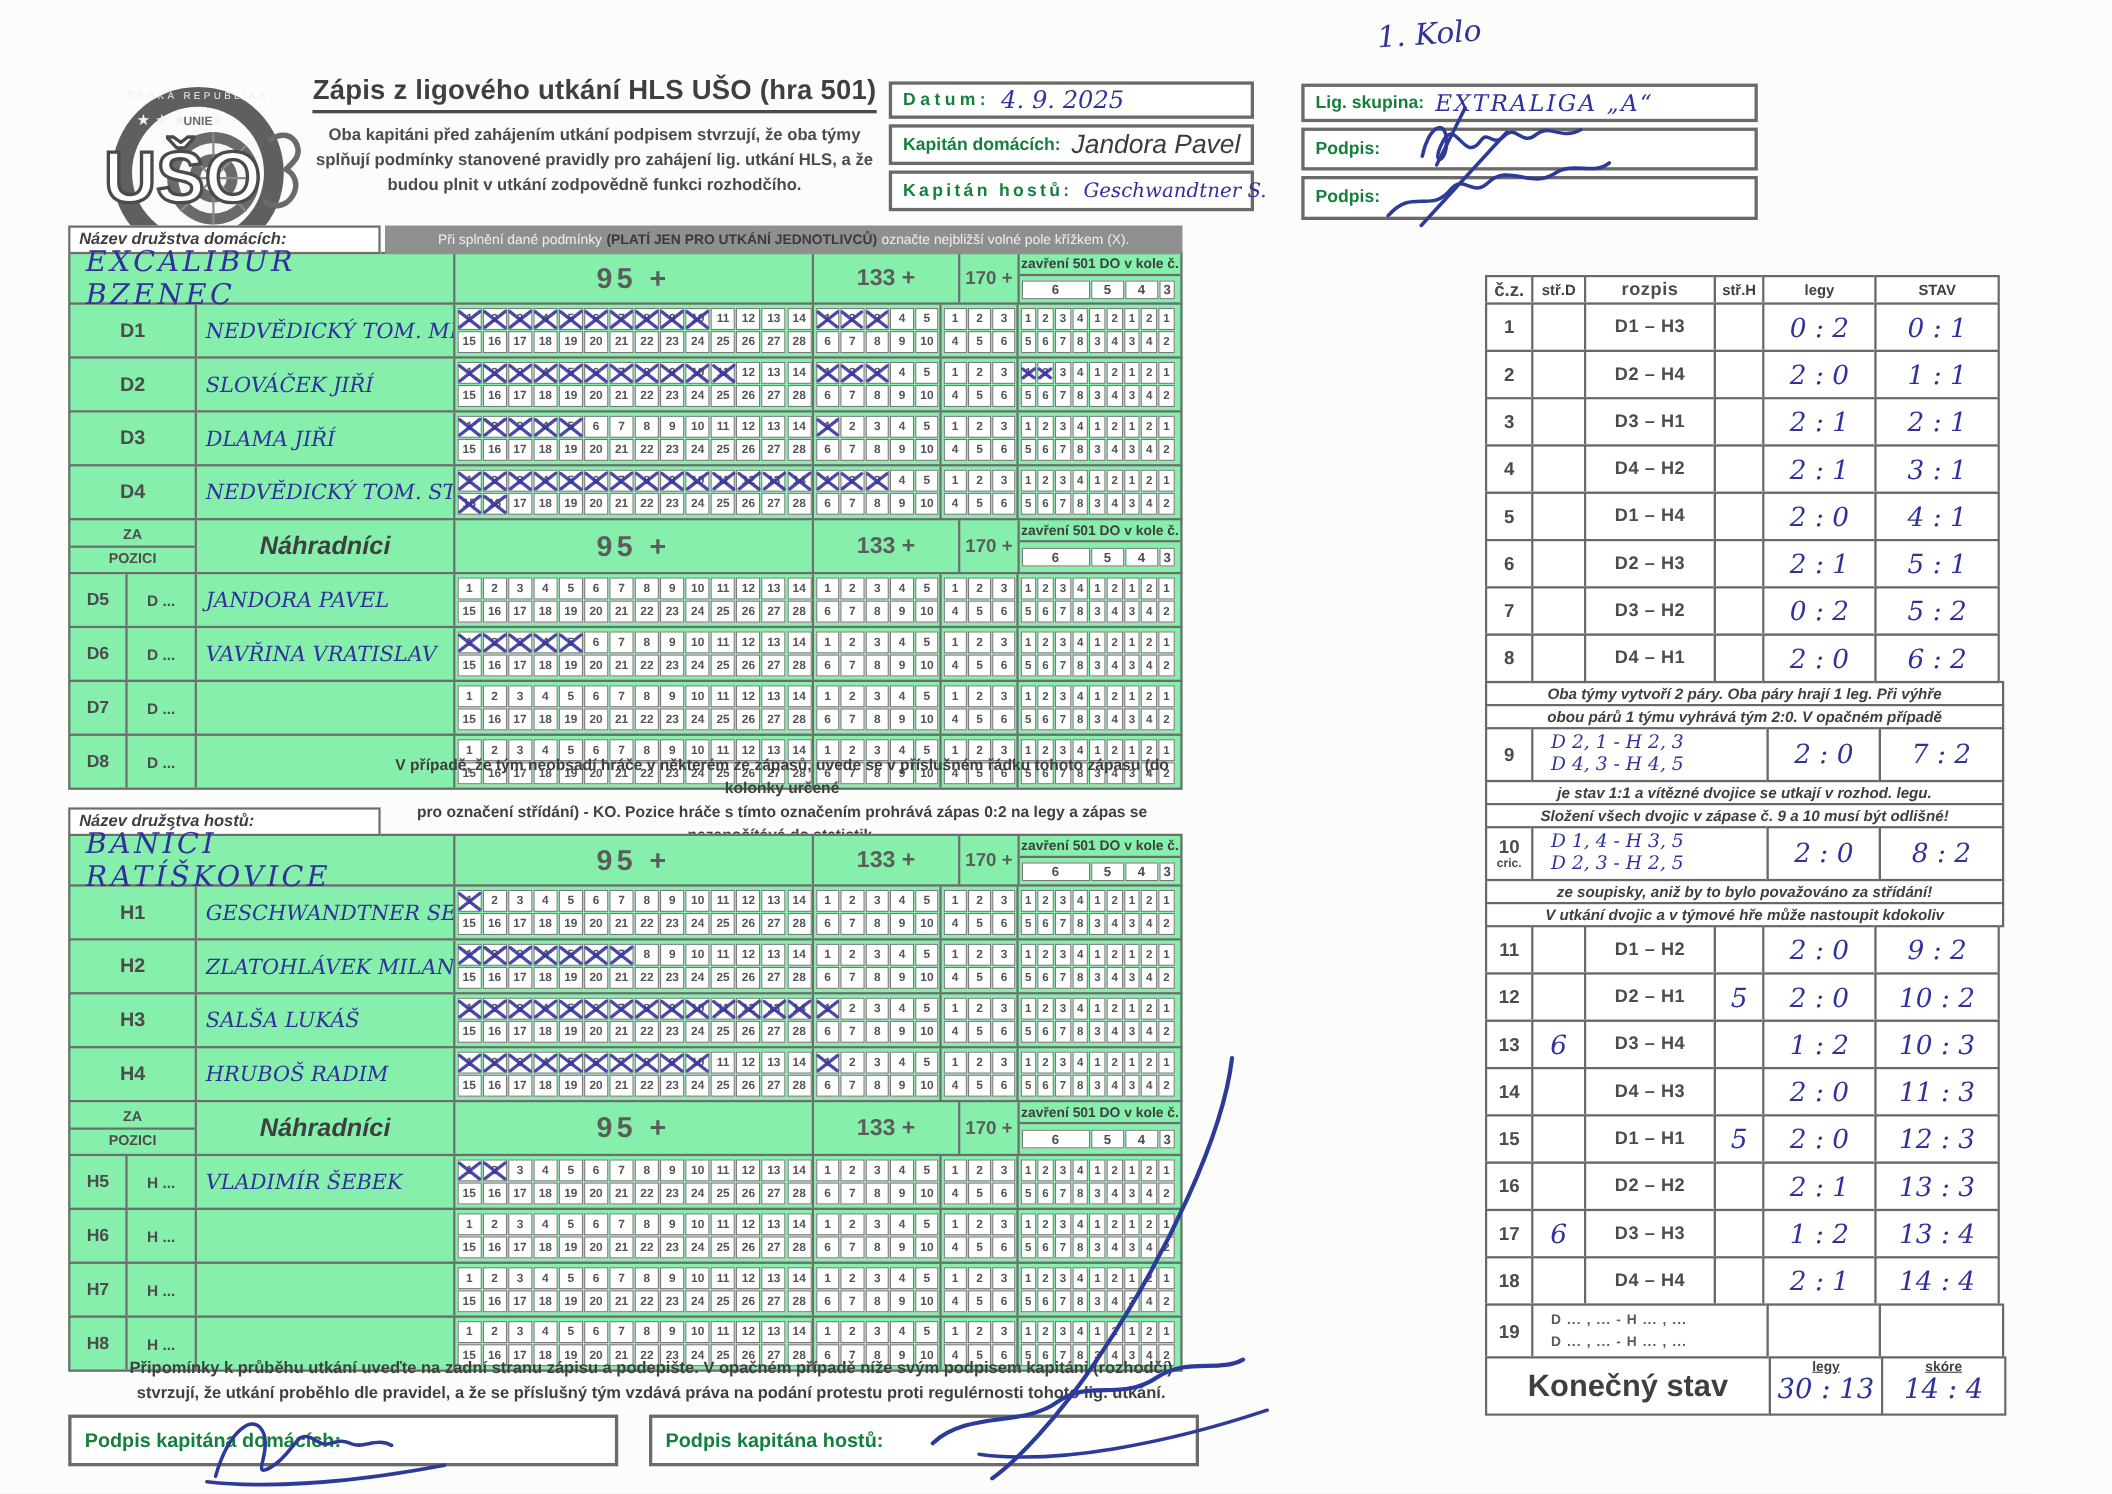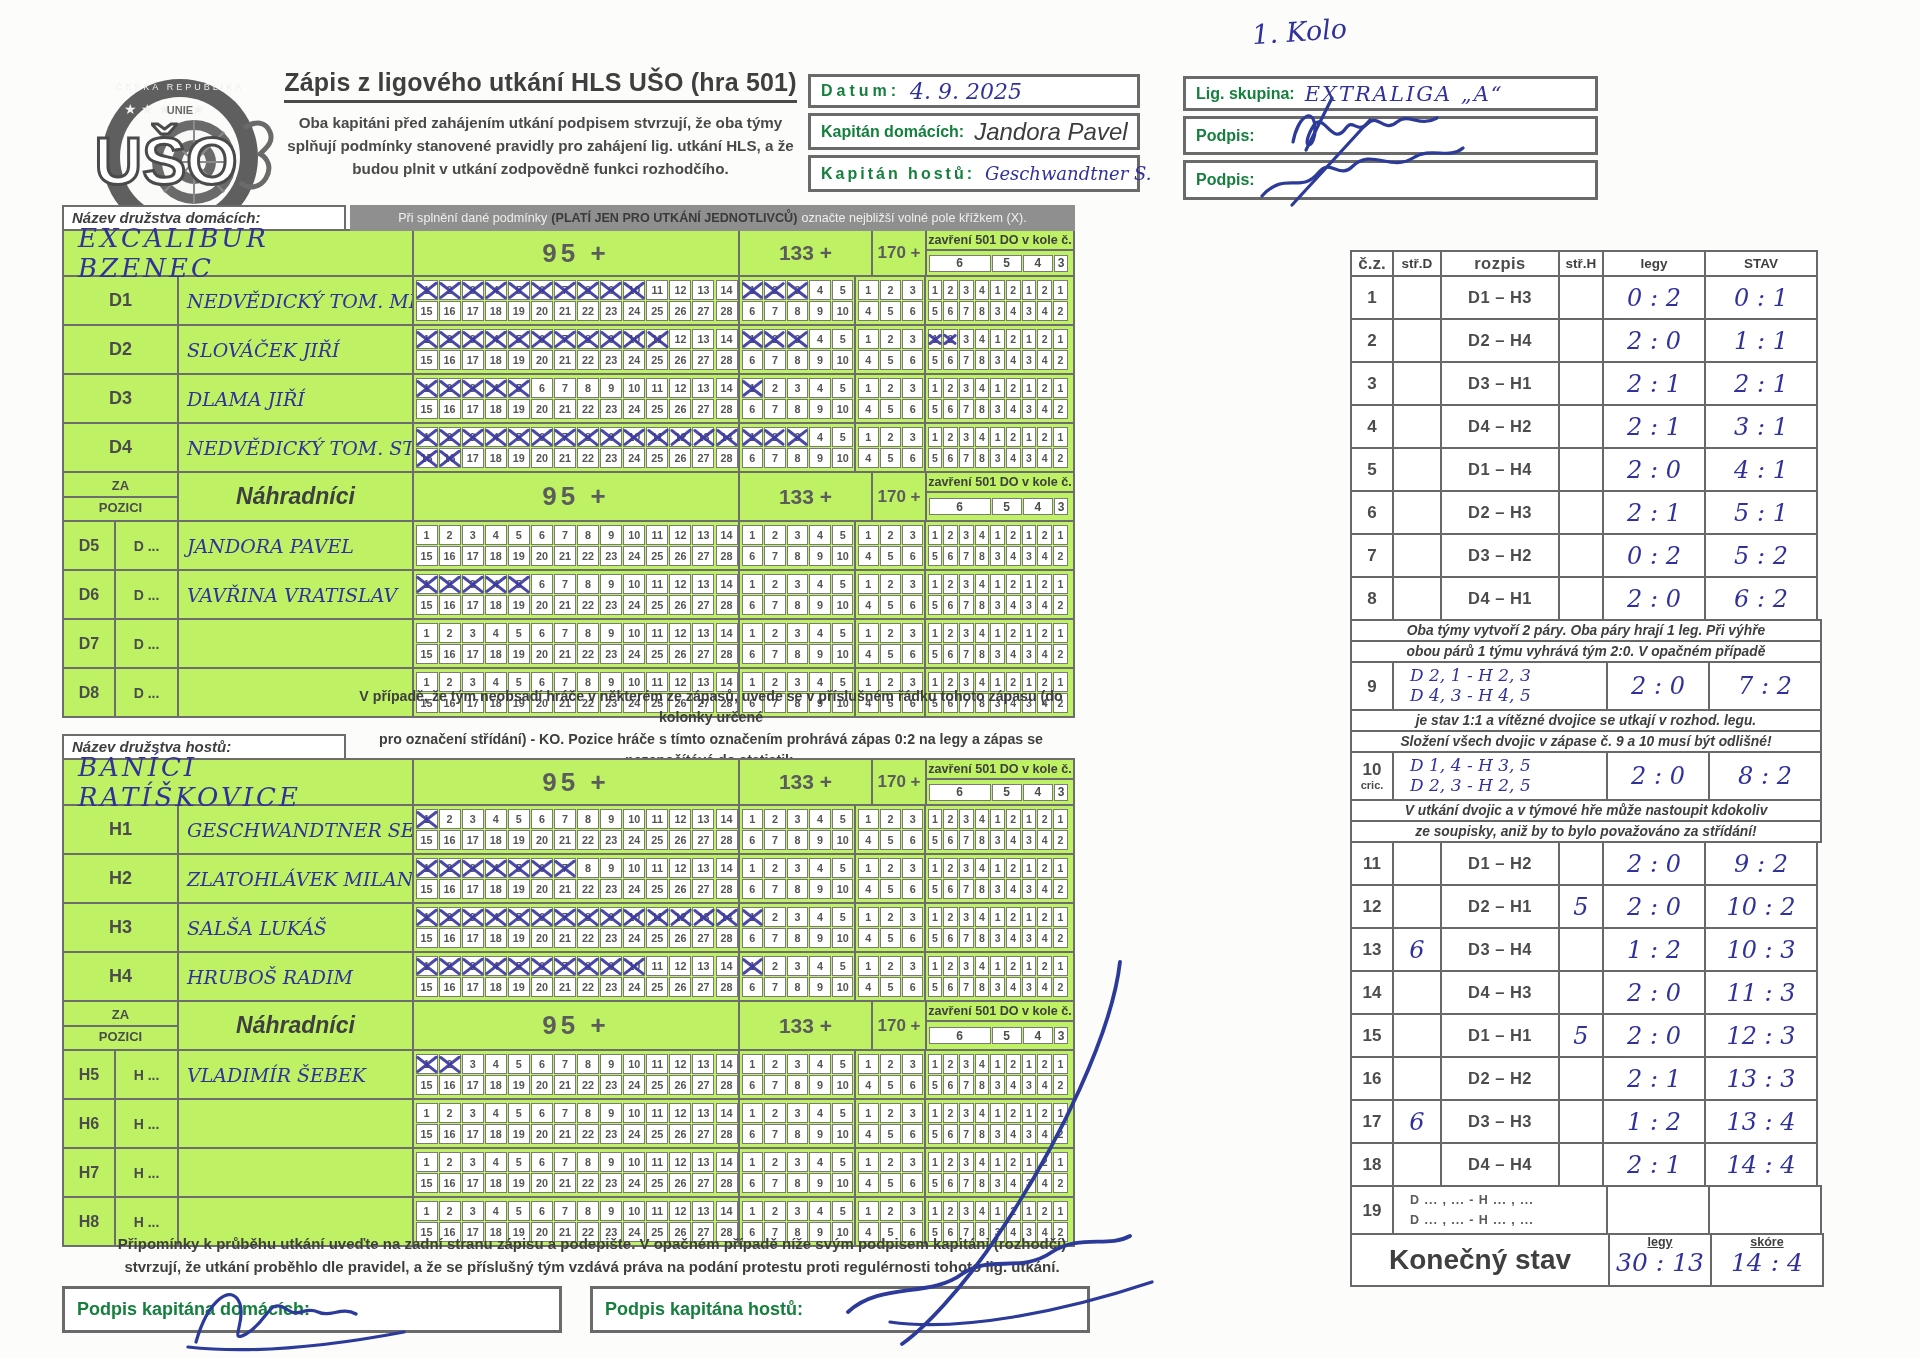--- a/index.html
+++ b/index.html
@@ -15,21 +15,21 @@
   #intro{margin-top:9px;font-size:15.2px;font-weight:bold;color:#4a4a4a;line-height:1.5;}
   .fbox{position:absolute;border:3px solid #6a6a6a;background:#fff;display:flex;align-items:center;
         padding:0 10px;box-sizing:border-box;}
   .flab{font-weight:bold;font-size:16px;color:#15803d;white-space:nowrap;}
   .spacey{letter-spacing:4px;}
   .fval{margin-left:10px;white-space:nowrap;}
   #roundnote{left:1252px;top:16px;font-size:27px;transform:rotate(-4deg);}
 
   
   .lefttable{position:absolute;width:1013px;}
-  .trow{display:flex;border:2px solid #6d6d6d;margin-top:-2px;background:#bef264;align-items:stretch;}
+  .trow{display:flex;border:2px solid #6d6d6d;margin-top:-2px;background:#86efac;align-items:stretch;}
   .labelrow{border:none;background:transparent;margin-top:0;height:26px;}
   .teamlabel{border:2px solid #6d6d6d;background:#fff;width:284px;box-sizing:border-box;
              font-weight:bold;font-style:italic;font-size:15px;padding:2px 8px 0;color:#3f3f3f;}
   .graybar{flex:1;margin-left:4px;background:#8f8f8f;color:#efefec;font-size:12.6px;
            display:flex;align-items:center;justify-content:center;white-space:nowrap;overflow:hidden;}
   .gb-b{color:#3a3a3a;font-weight:bold;margin:0 4px;}
   .cell{border-right:2px solid #6d6d6d;box-sizing:border-box;display:flex;align-items:center;}
   .teamrow{height:44px;}
   .teamname{width:350px;font-size:26px;letter-spacing:3px;padding-left:14px;}
   .prow{height:47px;}
@@ -1852,22 +1852,22 @@
           <div class="cric">cric.</div>
         </div>
         <div class="rc mid hw">
           <div class="pline">D 1, 4  -  H 3, 5</div>
           <div class="pline">D 2, 3  -  H 2, 5</div>
         </div>
         <div class="rc legy hw big">2 : 0</div>
         <div class="rc stav hw big">8 : 2</div>
       </div>
       <div class="rnote">
+        <div class="noteline">ze soupisky, aniž by to bylo považováno za střídání!</div>
         <div class="noteline">V utkání dvojic a v týmové hře může nastoupit kdokoliv</div>
-        <div class="noteline">ze soupisky, aniž by to bylo považováno za střídání!</div>
       </div>
       <div class="rrow rm">
         <div class="rc cz">11</div>
         <div class="rc strD hw big"></div>
         <div class="rc roz">D1 – H2</div>
         <div class="rc strH hw big"></div>
         <div class="rc legy hw big">2 : 0</div>
         <div class="rc stav hw big">9 : 2</div>
       </div>
       <div class="rrow rm">

